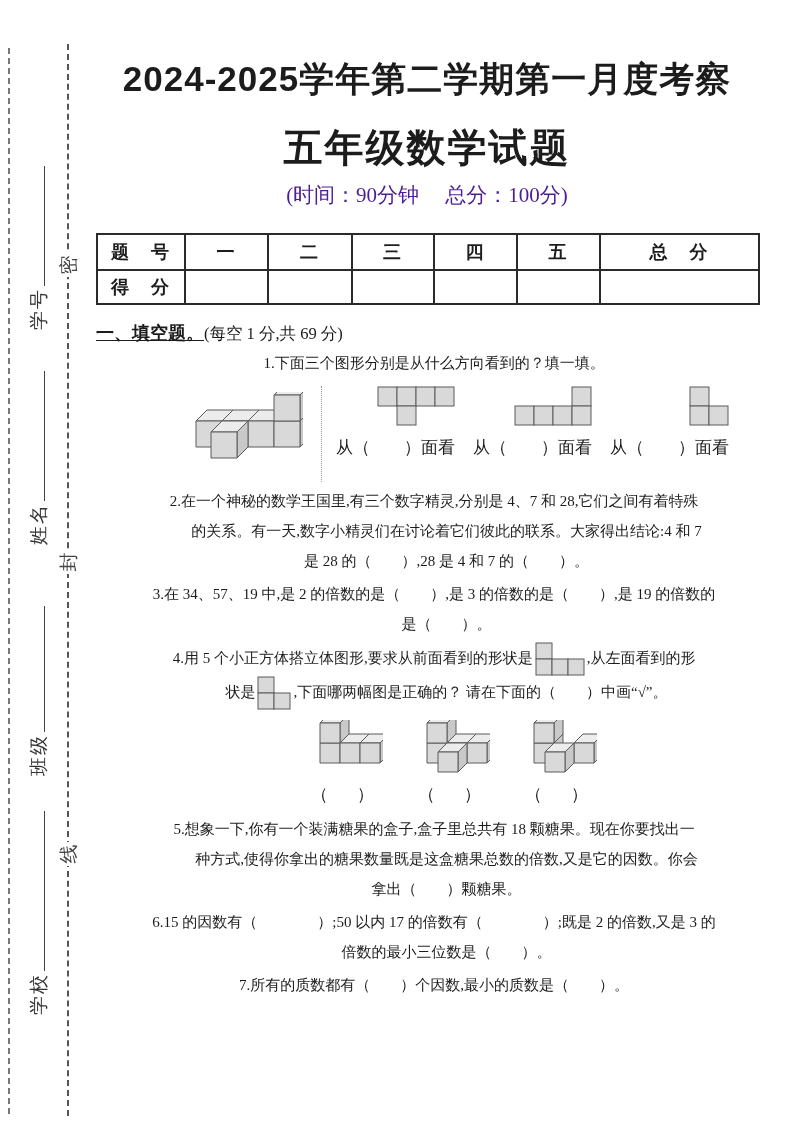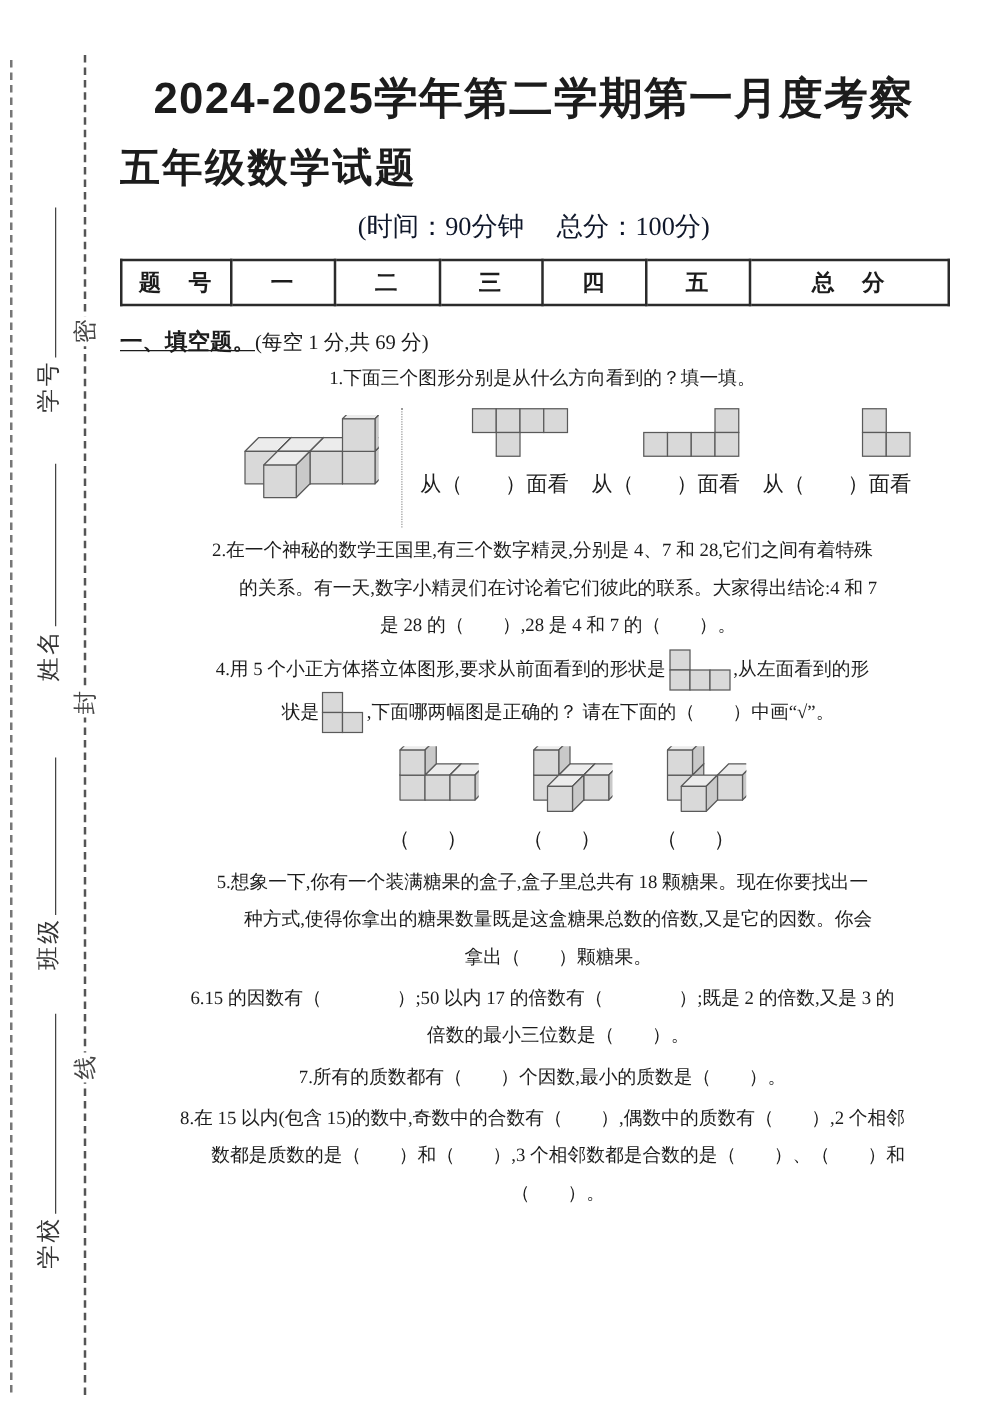--- a/index.html
+++ b/index.html
@@ -13,25 +13,25 @@
   .margin-field { position:absolute; display:flex; align-items:baseline; justify-content:flex-start;
                   transform:rotate(-90deg); height:24px; font-size:19px; color:#333; letter-spacing:2px; white-space:nowrap; }
   .margin-field .blank { display:inline-block; border-bottom:1.5px solid #444; height:14px; margin-left:2px; }
   .seal-char { position:absolute; left:57px; width:24px; height:24px; background:#fff; color:#444;
                font-size:19px; line-height:24px; text-align:center; transform:rotate(-90deg); }
 
   
   .main { position:absolute; left:96px; top:53px; width:662px; }
   .page-title { font-family:"Liberation Sans", sans-serif; font-weight:bold; font-size:35px;
                 text-align:center; letter-spacing:1px; line-height:52px; }
-  .page-subtitle { font-family:"Liberation Sans", sans-serif; font-weight:bold; font-size:32px;
-                   text-align:left; letter-spacing:2px; line-height:50px; margin-top:4px; }
-  .exam-meta { text-align:center; font-size:21px; margin-top:8px; color:#0f172a; }
-
-  table.score { width:100%; border-collapse:collapse; margin-top:12px; table-layout:fixed; }
+  .page-subtitle { font-family:"Liberation Sans", sans-serif; font-weight:bold; font-size:39px;
+                   text-align:center; letter-spacing:2px; line-height:50px; margin-top:18px; }
+  .exam-meta { text-align:center; font-size:21px; margin-top:8px; color:#4c1d95; }
+
+  table.score { width:100%; border-collapse:collapse; margin-top:24px; table-layout:fixed; }
   table.score td { border:2px solid #2b2b2b; text-align:center; font-size:18px; font-weight:bold;
                    height:36px; letter-spacing:2px; }
   table.score tr.score-row td { height:34px; }
 
   .section-heading { margin-top:16px; font-size:18px; }
   .section-heading .sh-title { font-weight:bold; font-family:"Liberation Sans", sans-serif;text-decoration:underline; }
   .section-heading .sh-note { font-size:16.5px; }
 
   .q { font-size:15px; line-height:30px; margin:3px 0 3px 14px; padding-left:25px; text-indent:-25px;
        white-space:pre-line;text-align:center; }
@@ -100,20 +100,29 @@
     </colgroup>
     <tbody>
         <tr>
       <td>题　号</td>
       <td>一</td>
       <td>二</td>
       <td>三</td>
       <td>四</td>
       <td>五</td>
       <td>总　分</td>
+    </tr>
+    <tr class="score-row">
+      <td>得　分</td>
+      <td></td>
+      <td></td>
+      <td></td>
+      <td></td>
+      <td></td>
+      <td></td>
     </tr>
   </tbody>
     </table>
 
   <div class="section-heading">
     <span class="sh-title">一、填空题。</span><span class="sh-note">(每空 1 分,共 69 分)</span>
   </div>
 
   <p class="q">1.下面三个图形分别是从什么方向看到的？填一填。</p>
 
@@ -165,20 +174,22 @@
           <rect x="1" y="20" width="19" height="19" fill="#d9d9d9" stroke="#5a5a5a" stroke-width="1"></rect>
           <rect x="20" y="20" width="19" height="19" fill="#d9d9d9" stroke="#5a5a5a" stroke-width="1"></rect>
         </svg>
       <div class="view-caption">从（　　）面看</div>
     </div>
   </div>
 
   <p class="q">2.在一个神秘的数学王国里,有三个数字精灵,分别是 4、7 和 28,它们之间有着特殊
 的关系。有一天,数字小精灵们在讨论着它们彼此的联系。大家得出结论:4 和 7
 是 28 的（　　）,28 是 4 和 7 的（　　）。</p>
+  <p class="q">3.在 34、57、19 中,是 2 的倍数的是（　　）,是 3 的倍数的是（　　）,是 19 的倍数的
+是（　　）。</p>
 
   <p class="q q4">
     <span>4.用 5 个小正方体搭立体图形,要求从前面看到的形状是</span><svg width="50" height="34" viewBox="0 0 50 34">
         <rect x="1" y="1" width="16" height="16" fill="#d9d9d9" stroke="#5a5a5a" stroke-width="1"></rect>
         <rect x="1" y="17" width="16" height="16" fill="#d9d9d9" stroke="#5a5a5a" stroke-width="1"></rect>
         <rect x="17" y="17" width="16" height="16" fill="#d9d9d9" stroke="#5a5a5a" stroke-width="1"></rect>
         <rect x="33" y="17" width="16" height="16" fill="#d9d9d9" stroke="#5a5a5a" stroke-width="1"></rect>
       </svg><span>,从左面看到的形</span><br>
     <span>状是</span><svg width="34" height="34" viewBox="0 0 34 34">
         <rect x="1" y="1" width="16" height="16" fill="#d9d9d9" stroke="#5a5a5a" stroke-width="1"></rect>
@@ -243,16 +254,14 @@
       <div class="opt-caption">（　）</div>
     </div>
   </div>
 
   <p class="q">5.想象一下,你有一个装满糖果的盒子,盒子里总共有 18 颗糖果。现在你要找出一
 种方式,使得你拿出的糖果数量既是这盒糖果总数的倍数,又是它的因数。你会
 拿出（　　）颗糖果。</p>
   <p class="q">6.15 的因数有（　　　　）;50 以内 17 的倍数有（　　　　）;既是 2 的倍数,又是 3 的
 倍数的最小三位数是（　　）。</p>
   <p class="q">7.所有的质数都有（　　）个因数,最小的质数是（　　）。</p>
-  <p class="q">8.在 15 以内(包含 15)的数中,奇数中的合数有（　　）,偶数中的质数有（　　）,2 个相邻
-数都是质数的是（　　）和（　　）,3 个相邻数都是合数的是（　　）、（　　）和（　　）。</p>
 
 </div>
 
 </body></html>

